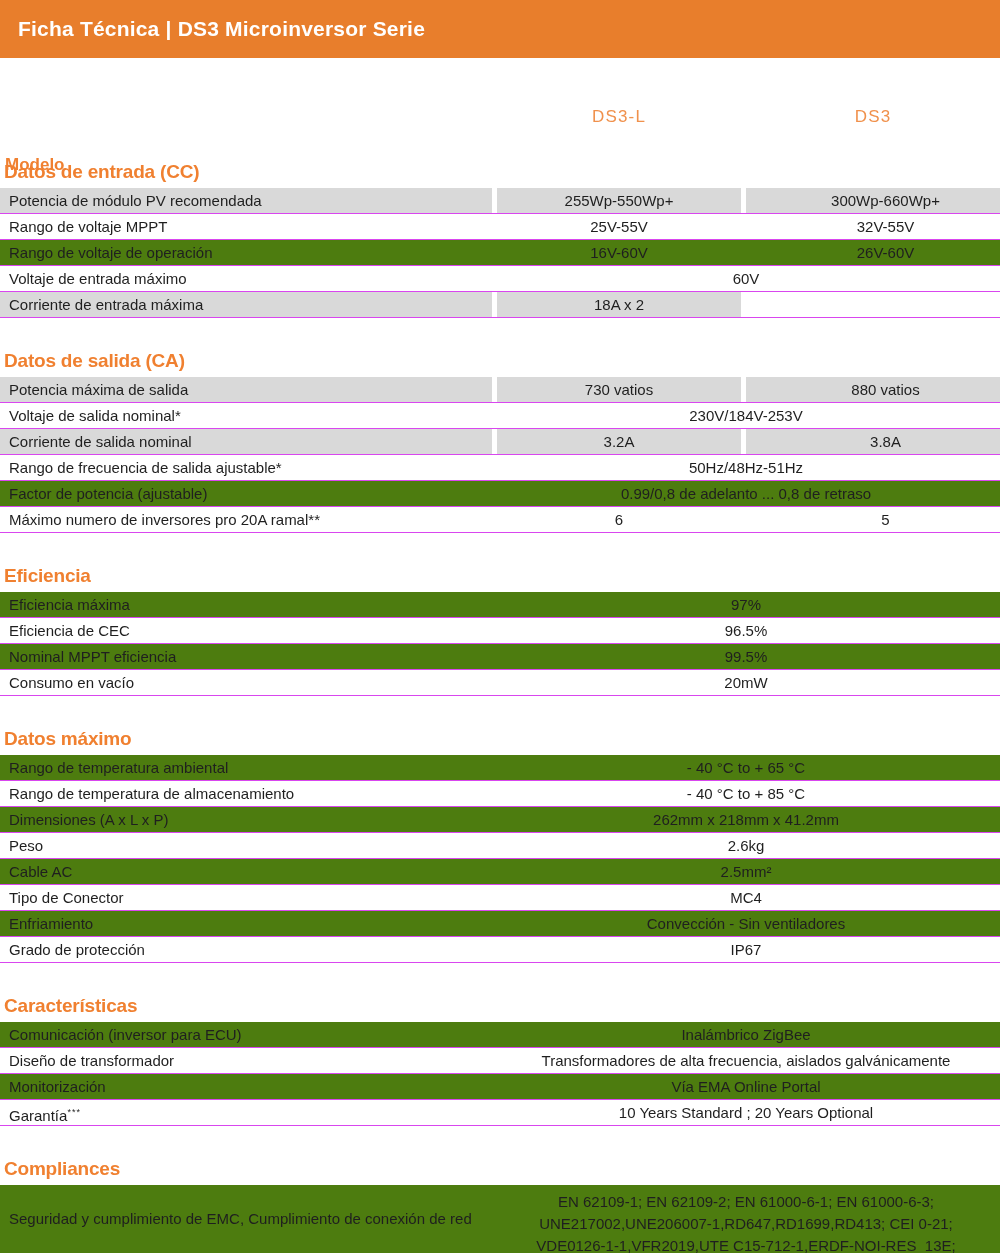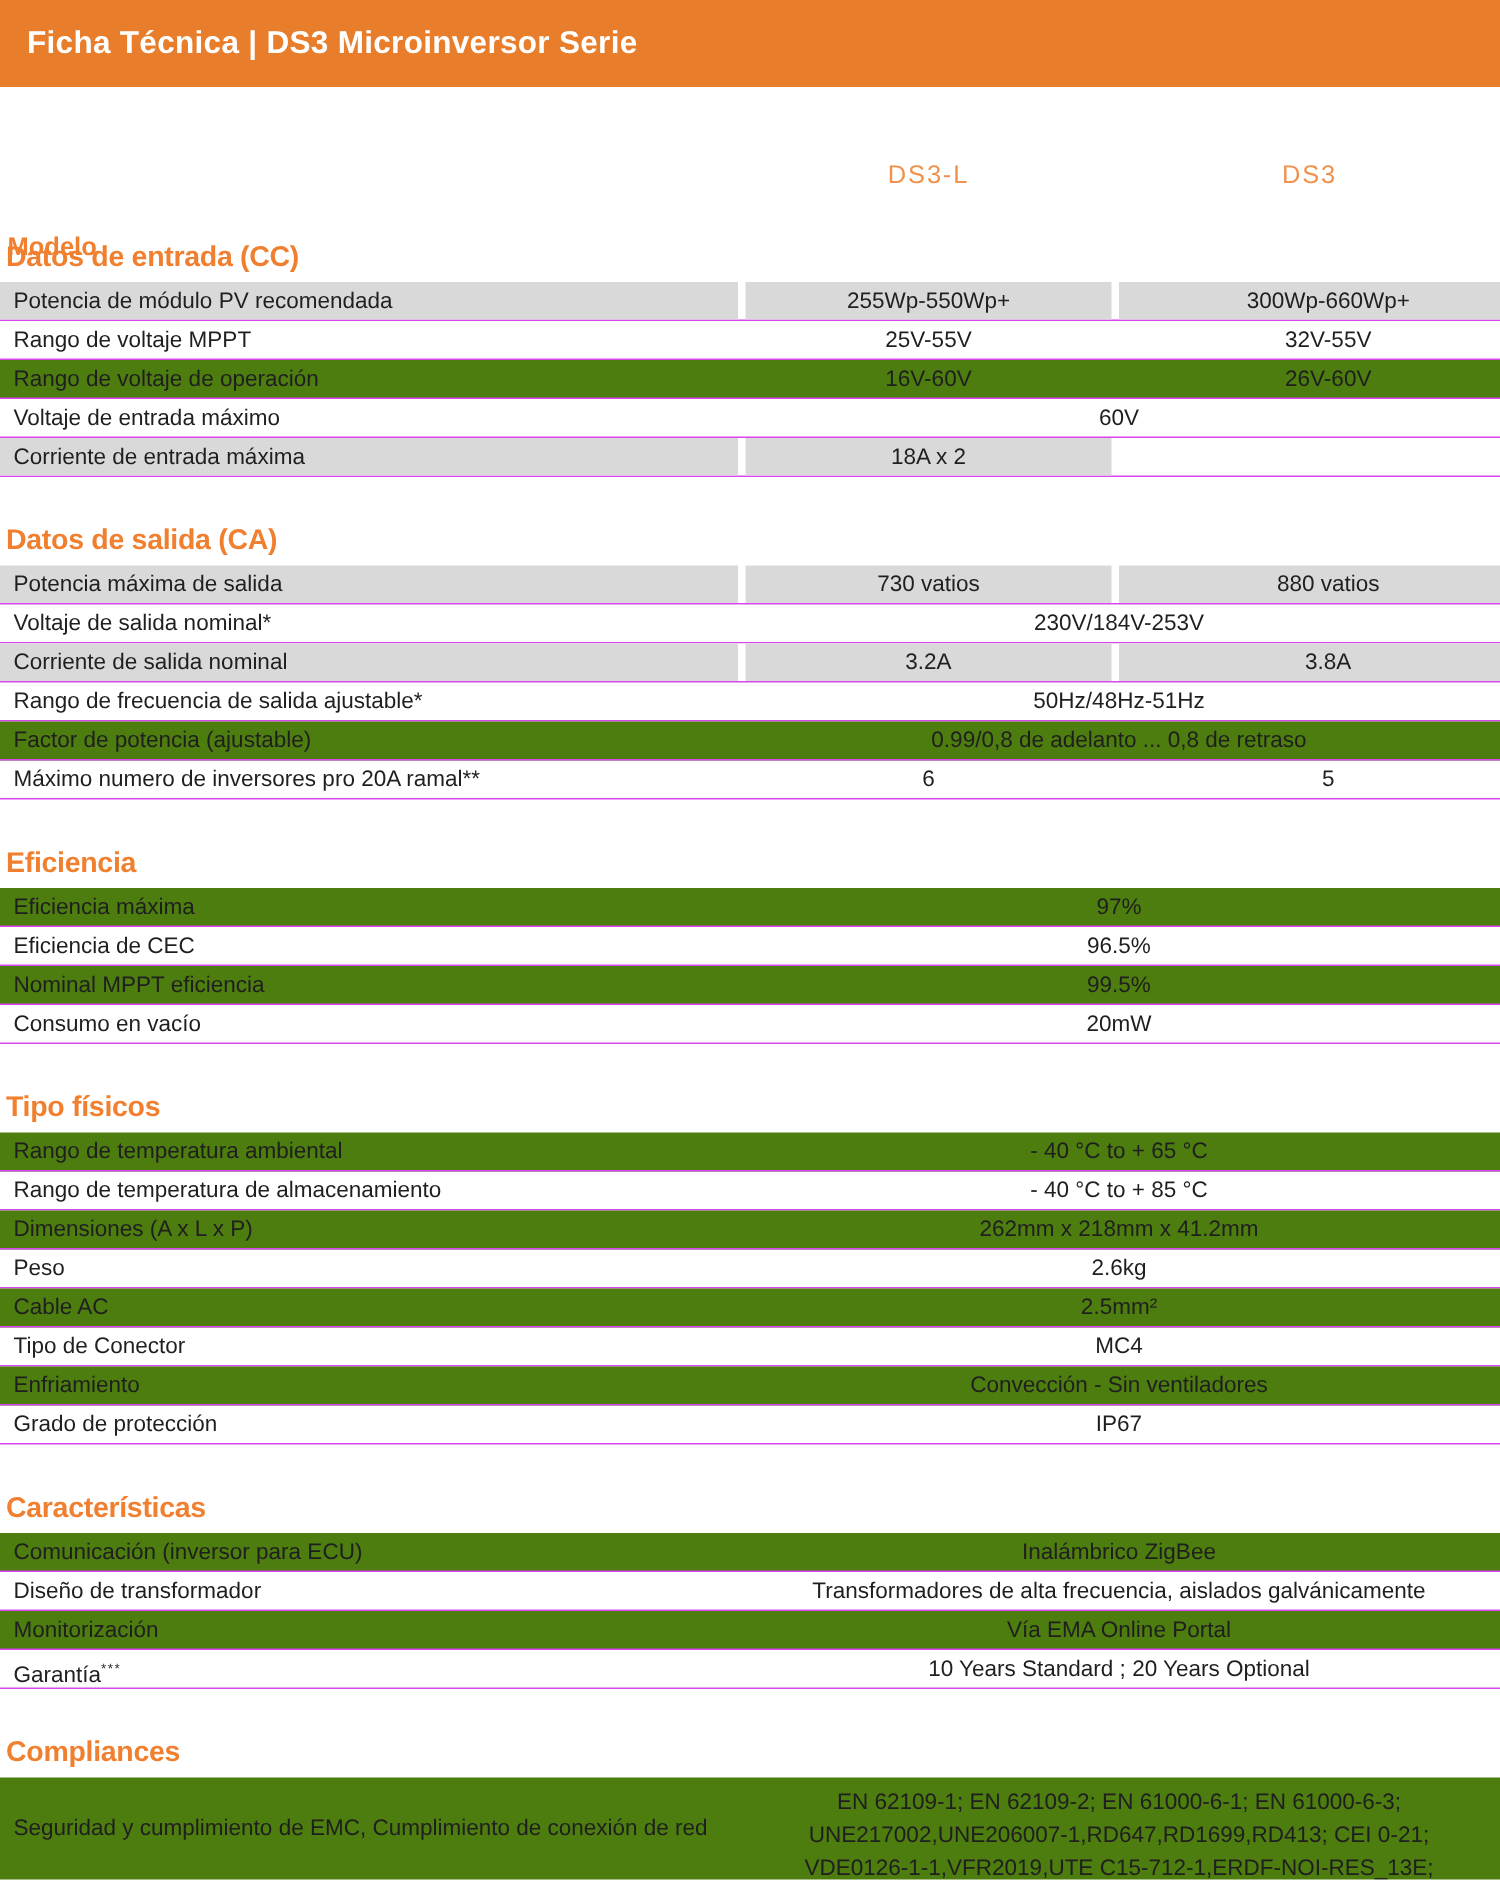--- a/index.html
+++ b/index.html
@@ -132,21 +132,21 @@
           <div class="cell label">Nominal MPPT eficiencia</div>
           <div class="cell value span">99.5%</div>
         </div>
         <div class="row white">
           <div class="cell label">Consumo en vacío</div>
           <div class="cell value span">20mW</div>
         </div>
       </div>
     </section>
     <section>
-      <h2>Tipo físicos</h2>
+      <h2>Datos máximo</h2>
       <div class="tbl">
         <div class="row gray">
           <div class="cell label">Rango de temperatura ambiental</div>
           <div class="cell value span">- 40 °C to + 65 °C</div>
         </div>
         <div class="row white">
           <div class="cell label">Rango de temperatura de almacenamiento</div>
           <div class="cell value span">- 40 °C to + 85 °C</div>
         </div>
         <div class="row gray">

